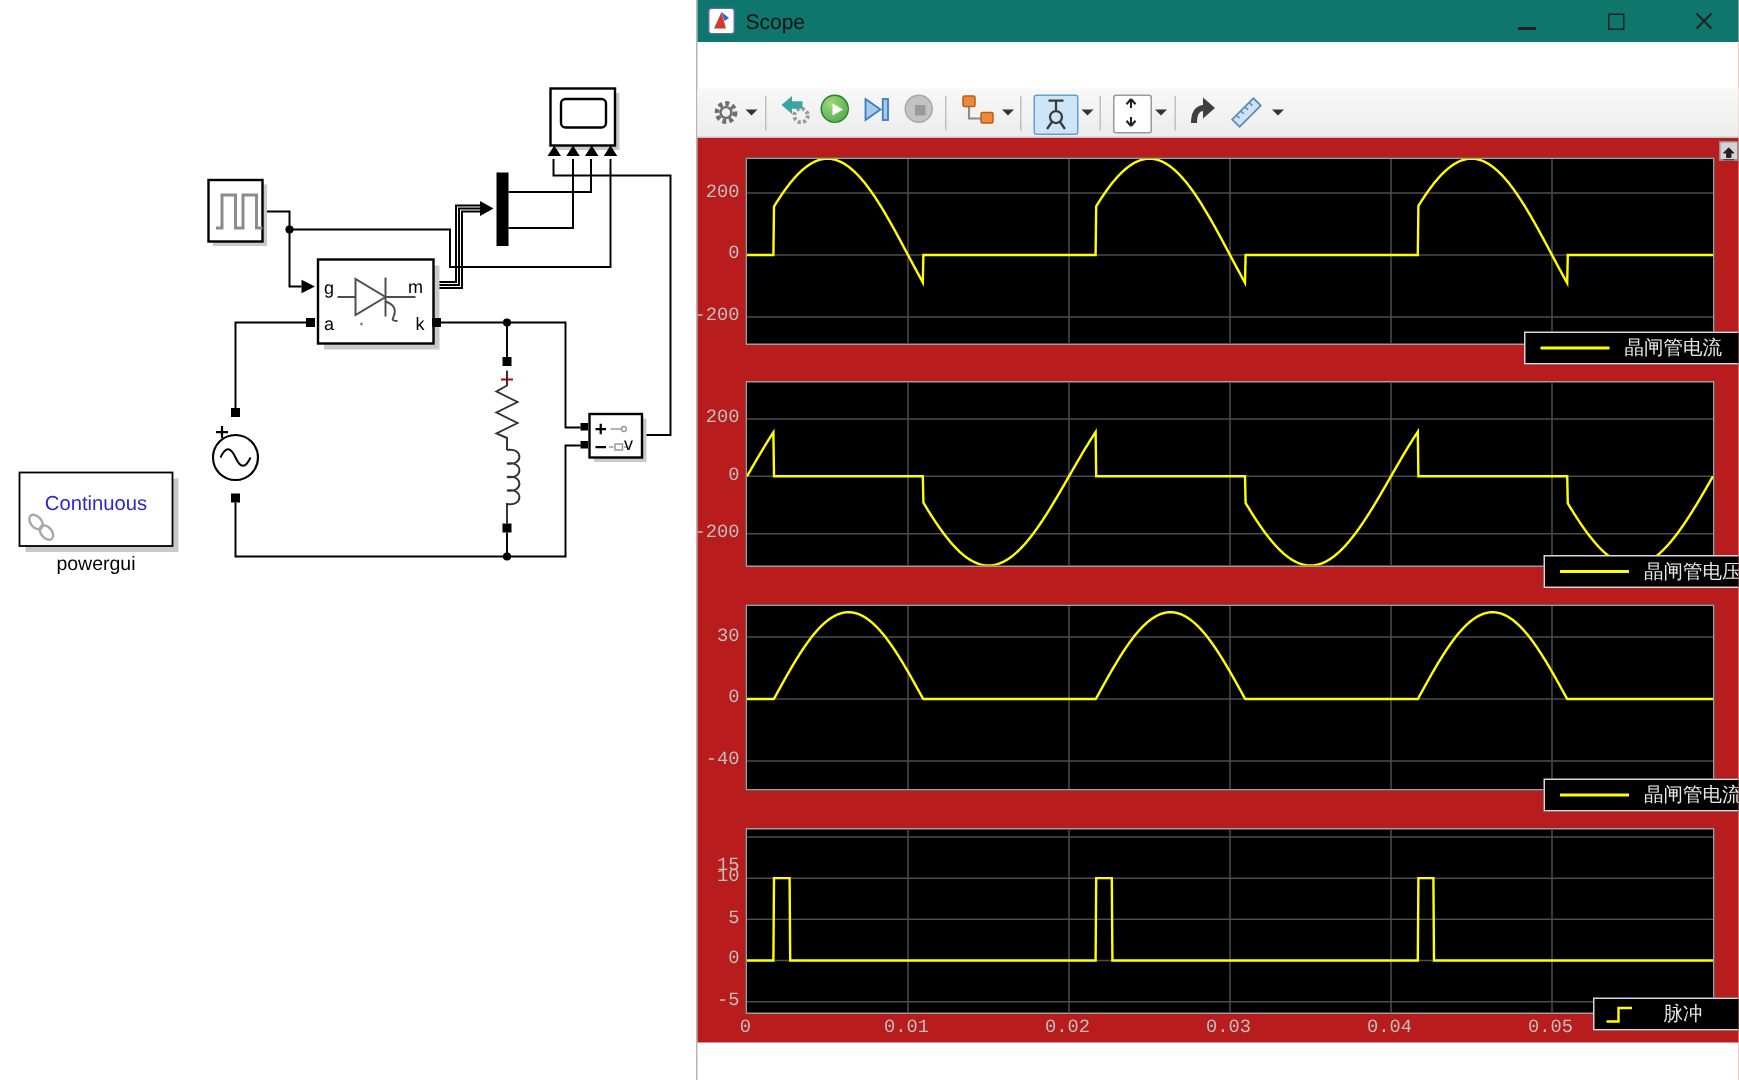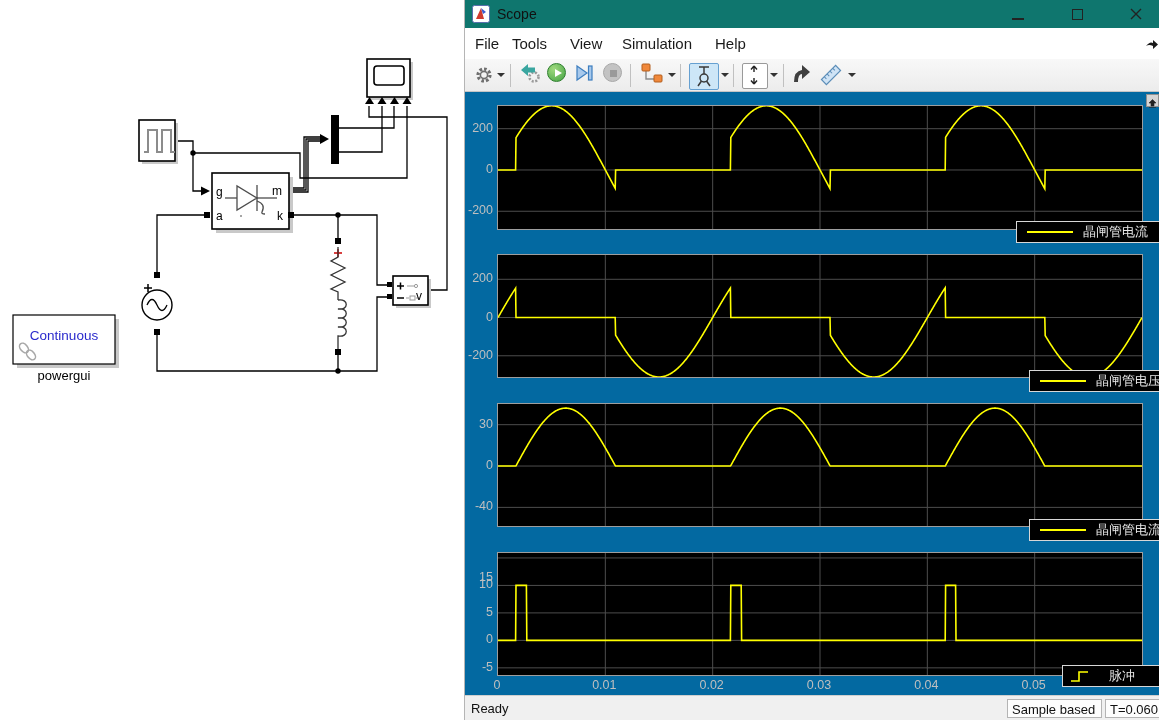--- a/index.html
+++ b/index.html
@@ -18,21 +18,21 @@
   #title-text{position:absolute;left:32px;top:6px;font-size:14px;color:#111;}
   .winbtn{position:absolute;top:6px;width:16px;height:16px;cursor:default;}
   #menubar{position:absolute;left:0;top:28px;width:100%;height:31px;background:#fff;}
   .menu-item{position:absolute;top:7px;font-size:15px;color:#1a1a1a;}
   #toolbar{position:absolute;left:0;top:59px;width:100%;height:33px;
            background:linear-gradient(#f8f8f8,#ececec);border-bottom:1px solid #c5c5c5;box-sizing:border-box;}
   .tsep{position:absolute;top:5px;width:1px;height:23px;background:#c0c0c0;}
   .caret{position:absolute;top:14px;width:0;height:0;border-left:4px solid transparent;
          border-right:4px solid transparent;border-top:4px solid #333;}
   .tbtn{position:absolute;top:4px;}
-  #plots{position:absolute;left:0;top:92px;width:694px;height:603px;background:#0369a1;overflow:hidden;}
+  #plots{position:absolute;left:0;top:92px;width:694px;height:603px;background:#b91c1c;overflow:hidden;font-family:Liberation Mono, monospace;}
   .axes{position:absolute;background:#000;border:1px solid #9e9e9e;box-sizing:border-box;}
   .ylab{position:absolute;width:32px;text-align:right;font-size:12.5px;color:#bfbfbf;}
   .xlab{position:absolute;width:44px;text-align:center;font-size:12.5px;color:#bfbfbf;}
   .legend{position:absolute;height:22px;background:#000;border:1px solid #d7d7d7;display:flex;
           align-items:center;color:#e8e8e8;font-size:13px;box-sizing:border-box;padding:0 6px;}
   .legsample{width:46px;height:0;border-top:2px solid #ffff00;margin:0 10px 0 4px;flex:none;}
   #corner-btn{position:absolute;left:681px;top:2px;width:13px;height:13px;background:#d4d4d4;
               border:1px solid #8f8f8f;box-sizing:border-box;}
   #statusbar{position:absolute;left:0;top:695px;width:100%;height:25px;background:#f0f0f0;
              border-top:1px solid #cfcfcf;box-sizing:border-box;font-size:13px;color:#111;}
@@ -165,30 +165,20 @@
     <div class="winbtn" style="left:605px">
       <div style="position:absolute;left:2px;top:3px;width:11px;height:11px;border:1.3px solid #222;box-sizing:border-box"></div>
     </div>
     <div class="winbtn" style="left:663px">
       <svg width="16" height="16">
           <path d="M3,3 L13,13 M13,3 L3,13" stroke="#222" stroke-width="1.4"></path>
         </svg>
     </div>
   </div>
 
-  <div id="menubar">
-    <span class="menu-item" style="left:10px">File</span>
-    <span class="menu-item" style="left:47px">Tools</span>
-    <span class="menu-item" style="left:105px">View</span>
-    <span class="menu-item" style="left:157px">Simulation</span>
-    <span class="menu-item" style="left:250px">Help</span>
-    <svg width="14" height="12" style="position:absolute;left:680px;top:10px">
-      <path d="M1,8 Q5,3 8,5 L8,2 L13,6.5 L8,11 L8,8 Q4,6 1,8 Z" fill="#1a1a1a"></path>
-    </svg>
-  </div>
 
   <div id="toolbar">
     <svg class="tbtn" width="20" height="22" style="left:9px">
       <circle cx="10" cy="12" r="6" fill="none" stroke="#6f6f6f" stroke-width="3.2" stroke-dasharray="2.6 2"></circle>
       <circle cx="10" cy="12" r="3.6" fill="none" stroke="#6f6f6f" stroke-width="1.6"></circle>
     </svg>
     <div class="caret" style="left:32px"></div>
     <div class="tsep" style="left:45px"></div>
 
     <svg class="tbtn" width="22" height="22" style="left:55px">
@@ -331,18 +321,13 @@
       <div class="xlab" style="left: 439.333px; top: 586px;">0.04</div>
       <div class="xlab" style="left: 546.667px; top: 586px;">0.05</div>
       <div class="legend" style="left: 597px; top: 573px; width: 112px;">
         <svg width="26" height="13" style="margin-right: 14px;">
           <path d="M2,11 H10 V2 H19" fill="none" stroke="#ffff00" stroke-width="1.6"></path>
         </svg>
         <span>脉冲</span>
       </div>
     </div>
 
-  <div id="statusbar">
-    <span id="status-ready">Ready</span>
-    <span class="statbox" style="left:542px;width:95px">Sample based</span>
-    <span class="statbox" style="left:640px;width:58px">T=0.060</span>
-  </div>
 </div>
 
 </body></html>

